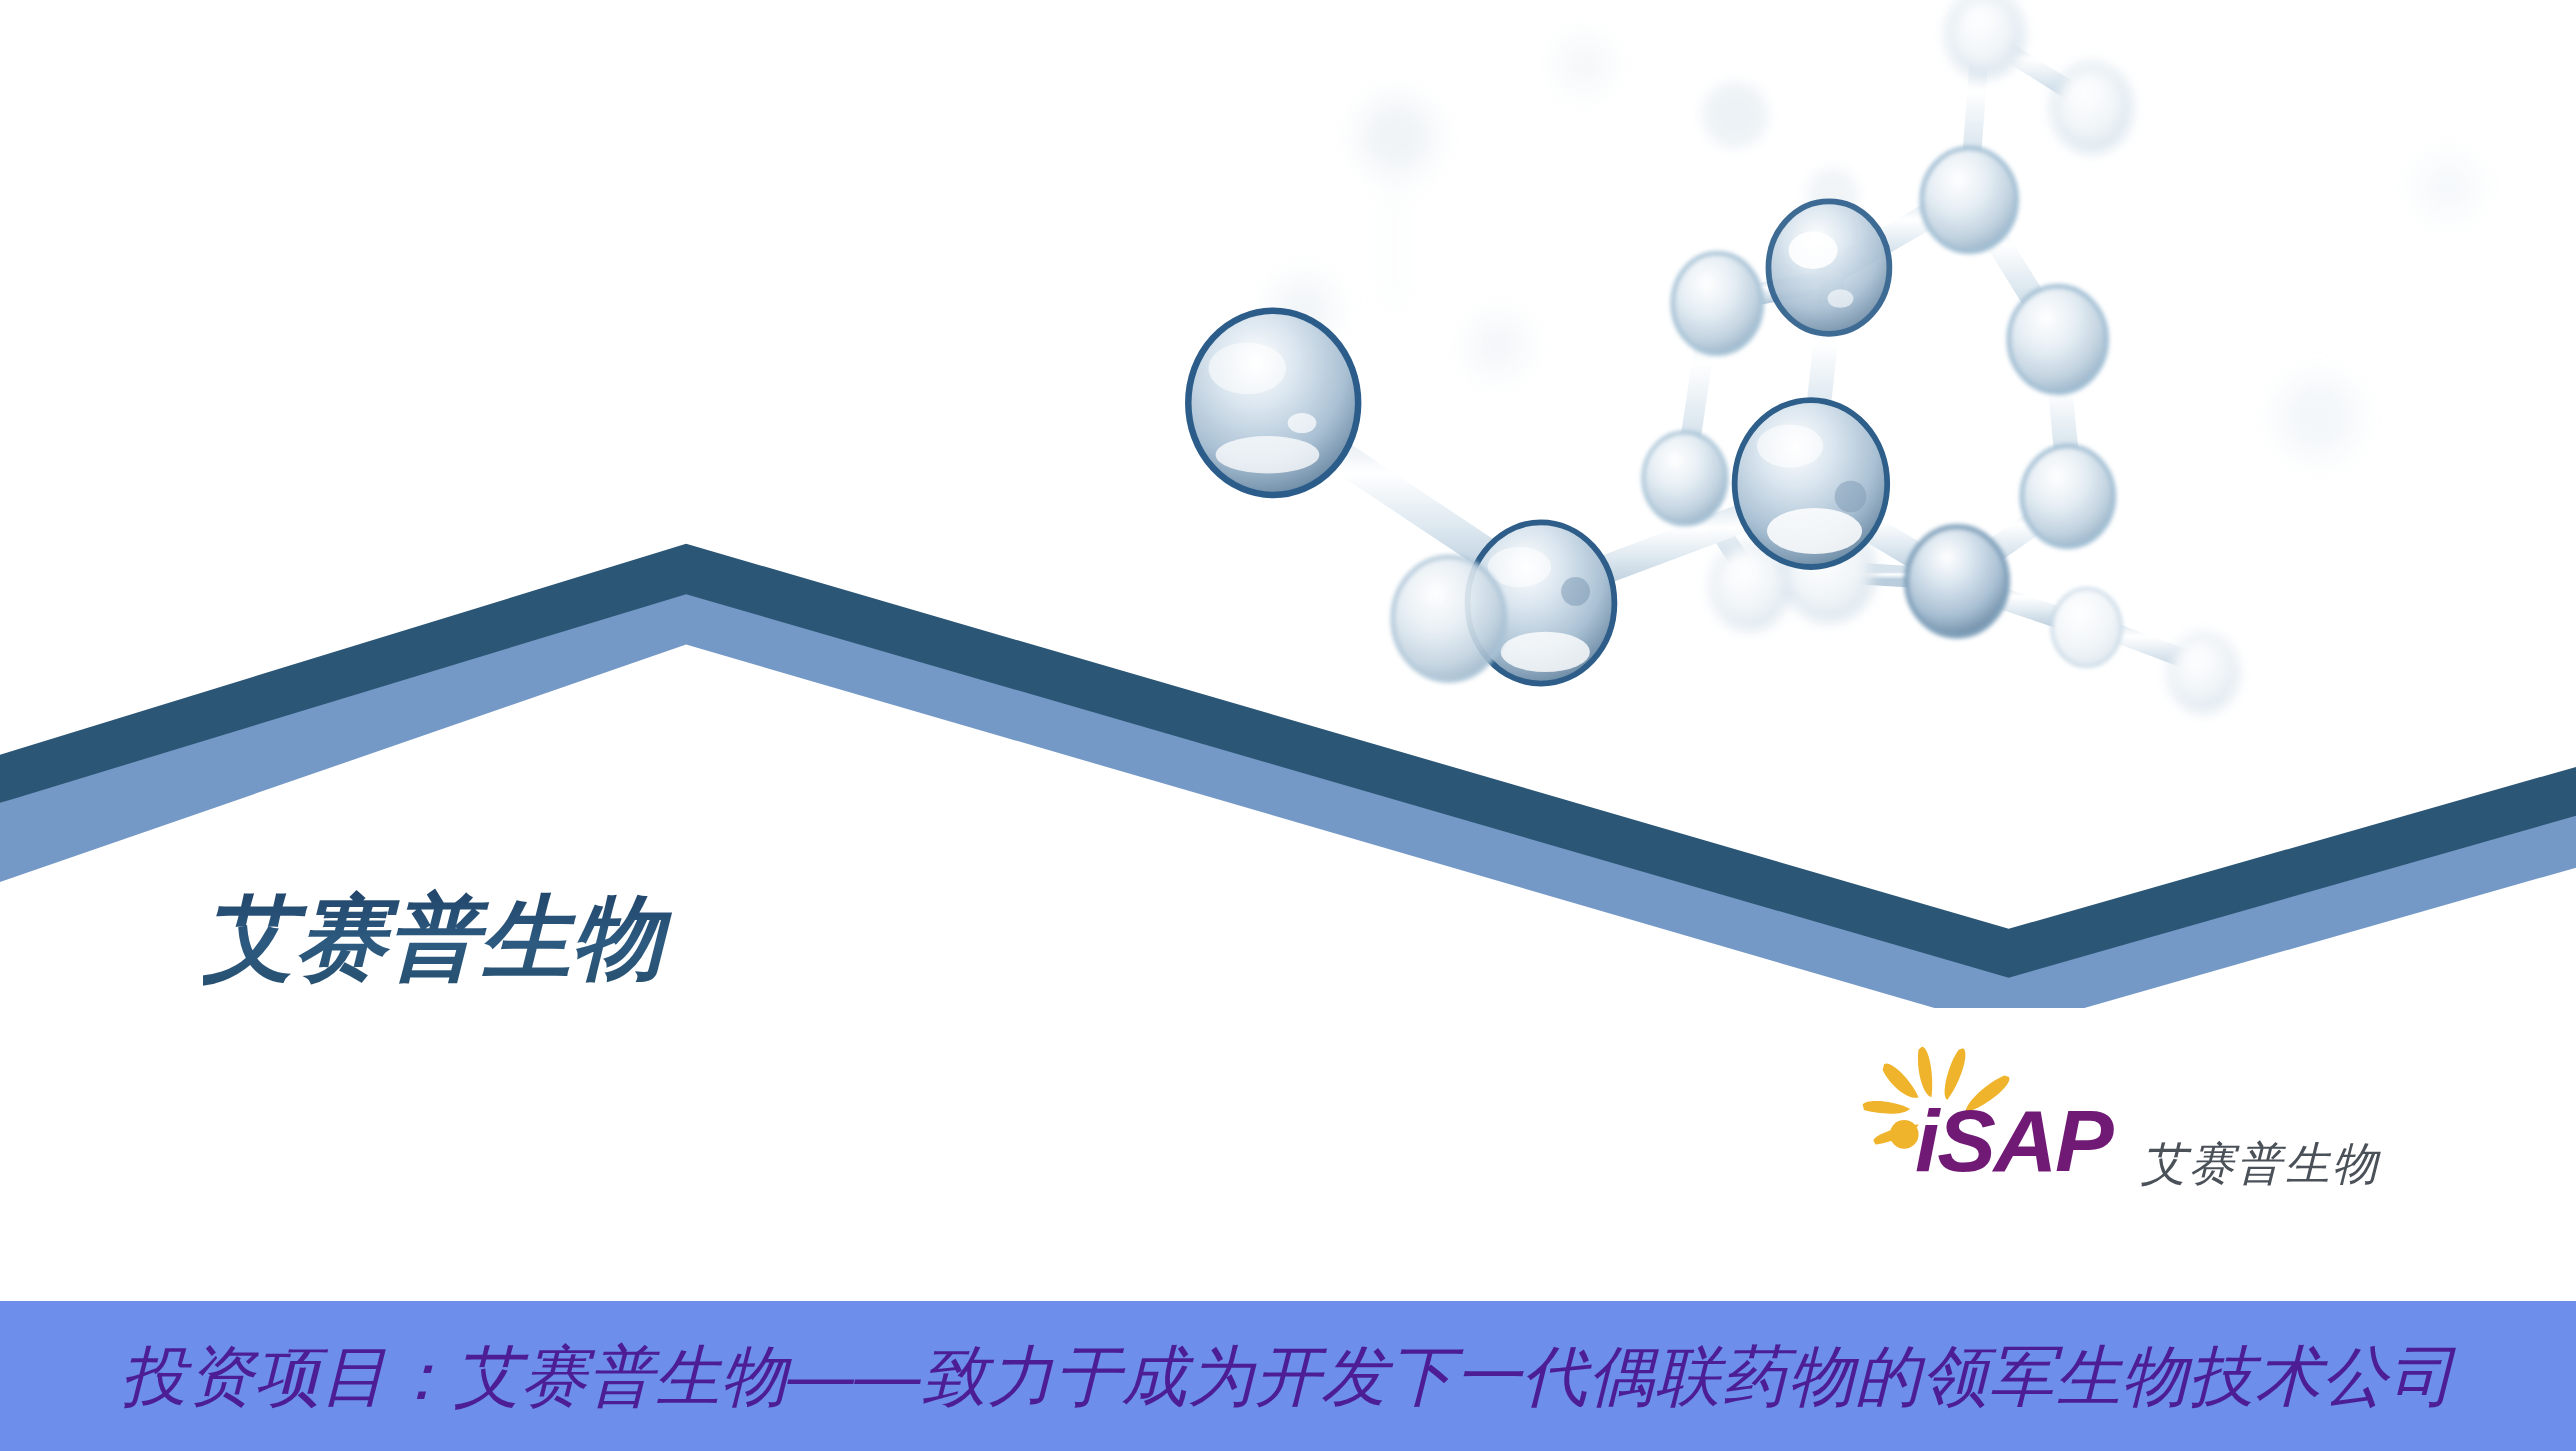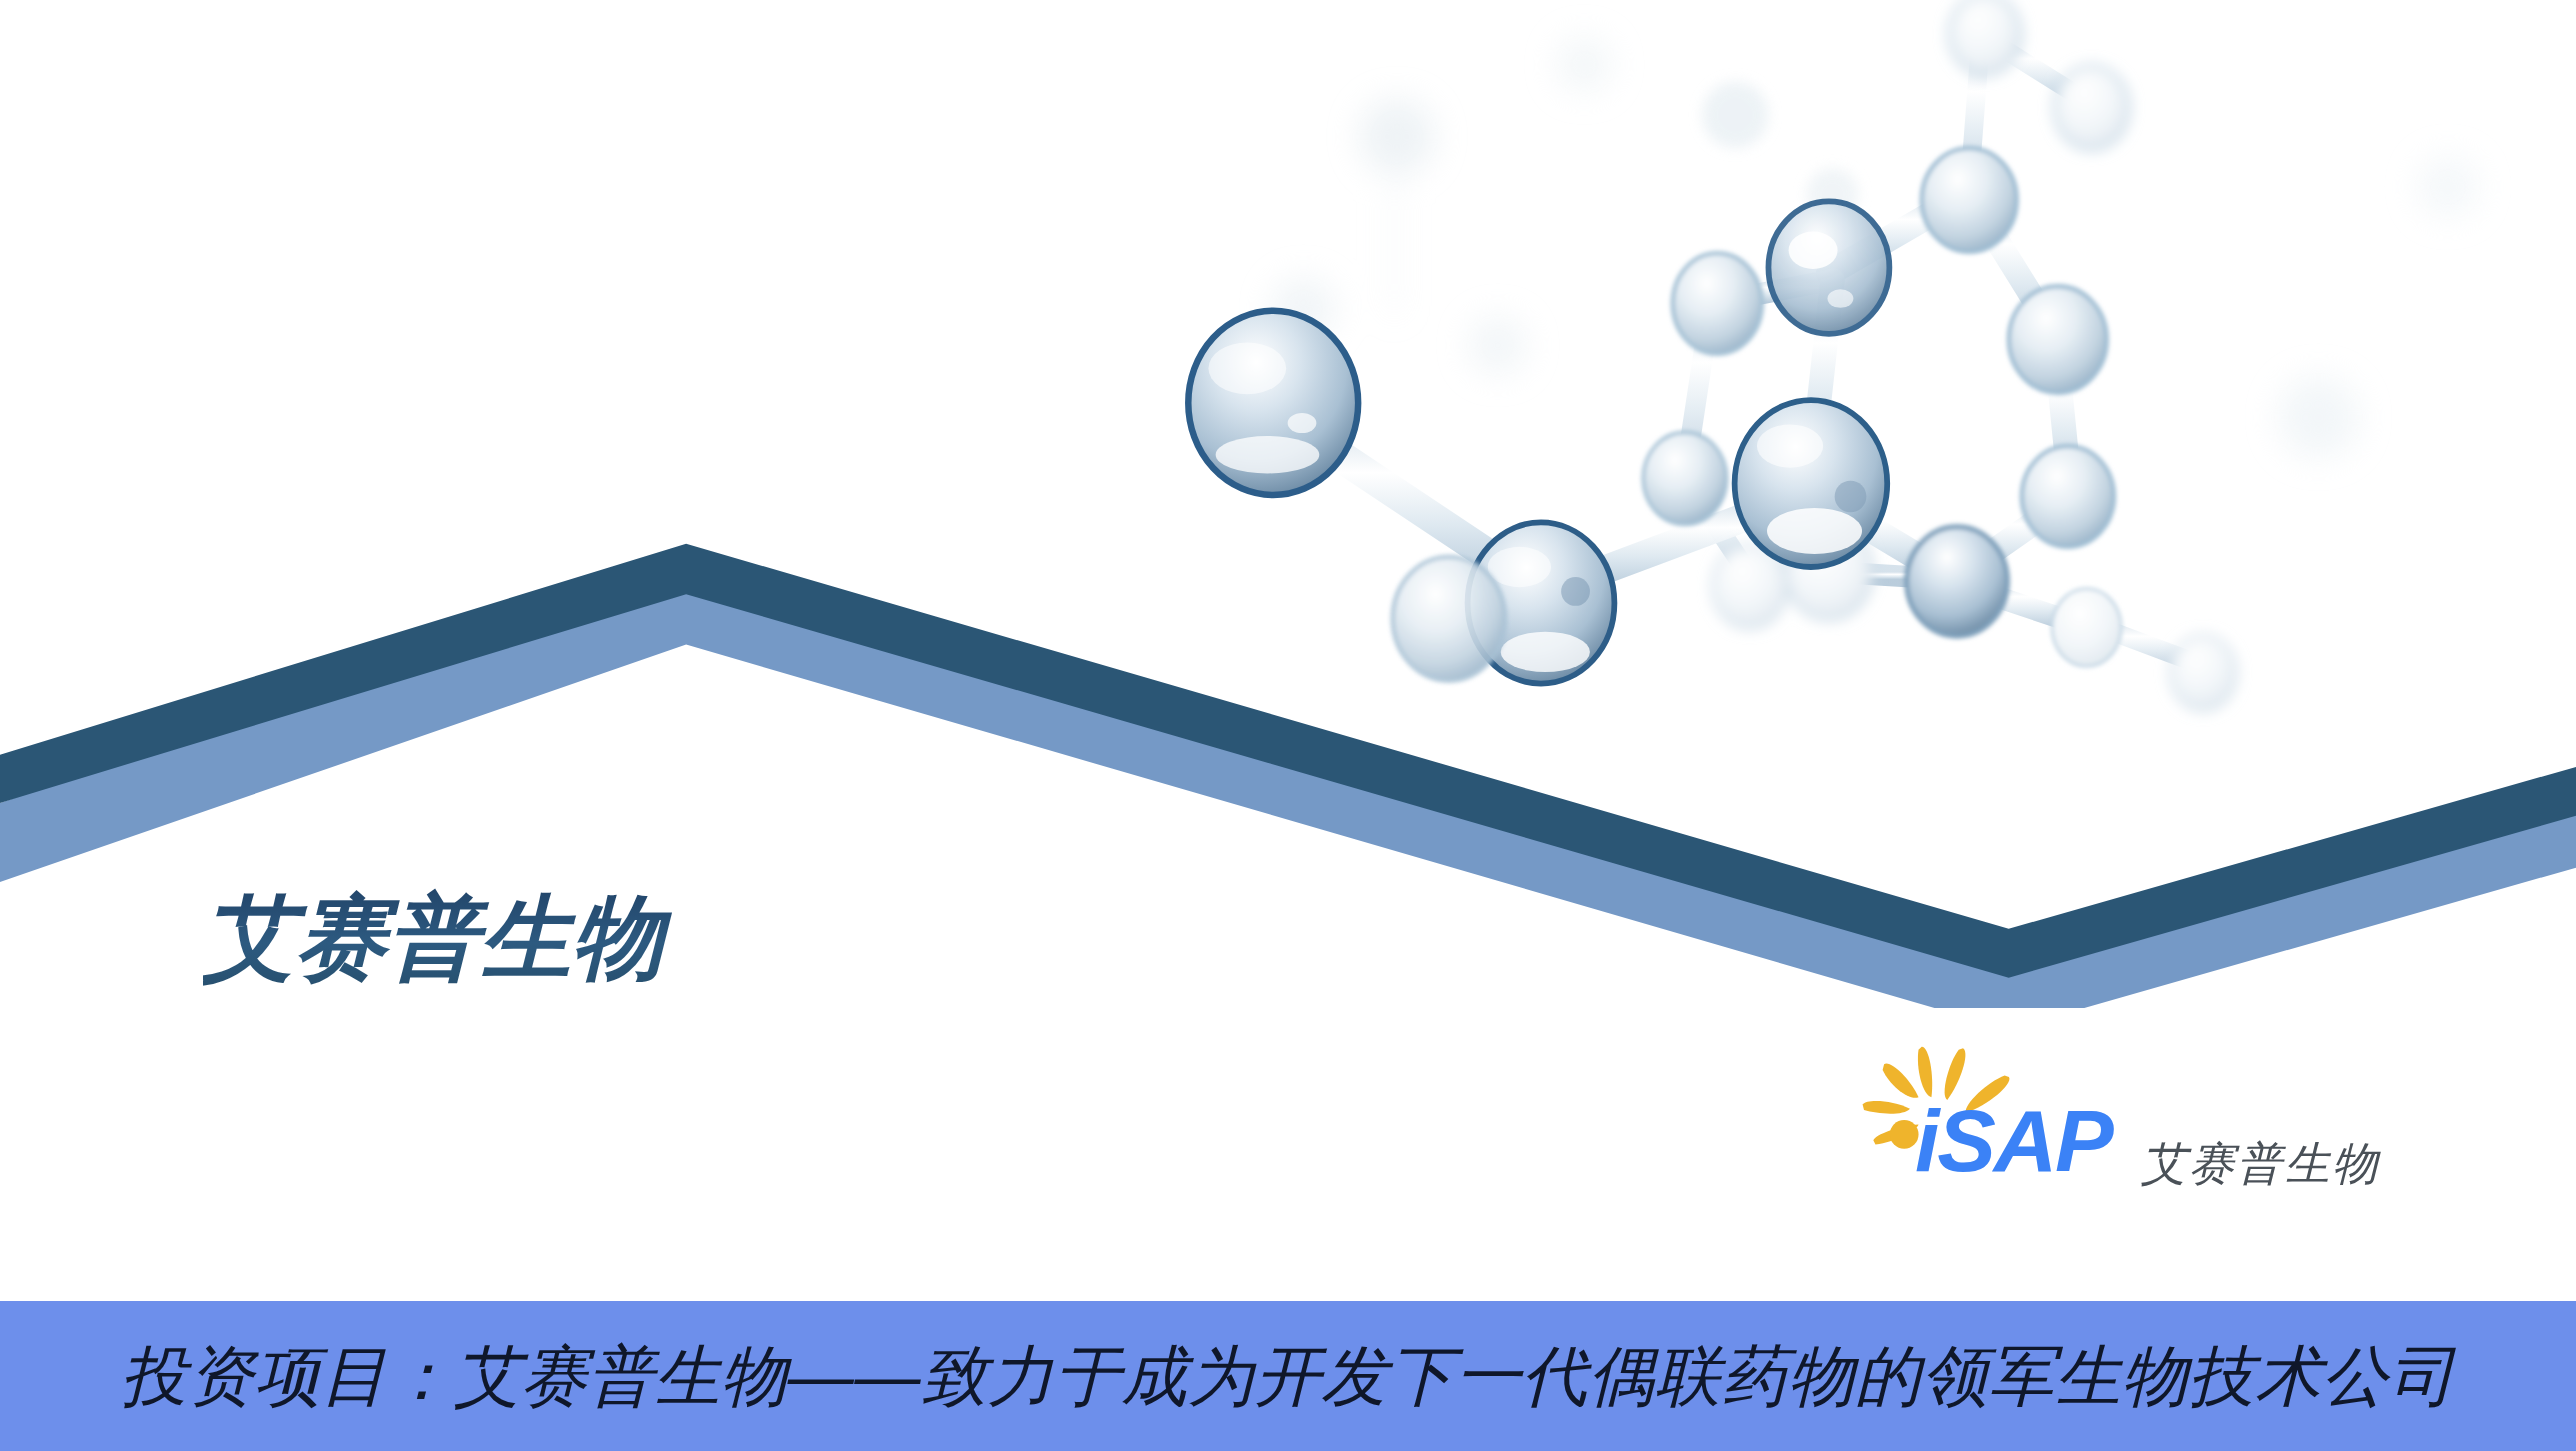--- a/index.html
+++ b/index.html
@@ -69,21 +69,21 @@
     position:absolute;
     left:5.8px; top:0px;
     width:173px; height:122px;
   }
   #logo-sun svg{display:block;width:100%;height:100%;}
   #logo-wordmark{
     position:absolute;
     left:66px; top:63px;
     font-size:88px;
     font-weight:bold;
-    color:#3b82f6;
+    color:#701a75;
     letter-spacing:-2.2px;
     line-height:1;
     white-space:nowrap;
   }
   #logo-cn{
     position:absolute;
     left:292px; top:107px;
     font-size:45px;
     color:#4A5158;
     letter-spacing:2.9px;
@@ -95,21 +95,21 @@
   #bottom-banner{
     position:absolute;
     left:0; bottom:0;
     width:2576px; height:150px;
     background:#6D8FEB;
     display:flex;
     align-items:center;
     justify-content:center;
   }
   #banner-text{
-    color:#0f172a;
+    color:#4c1d95;
     font-size:66px;
     font-weight:500;
     letter-spacing:0.7px;
     white-space:nowrap;
     line-height:1;
   }
 </style>
 </head>
 <body>
 

